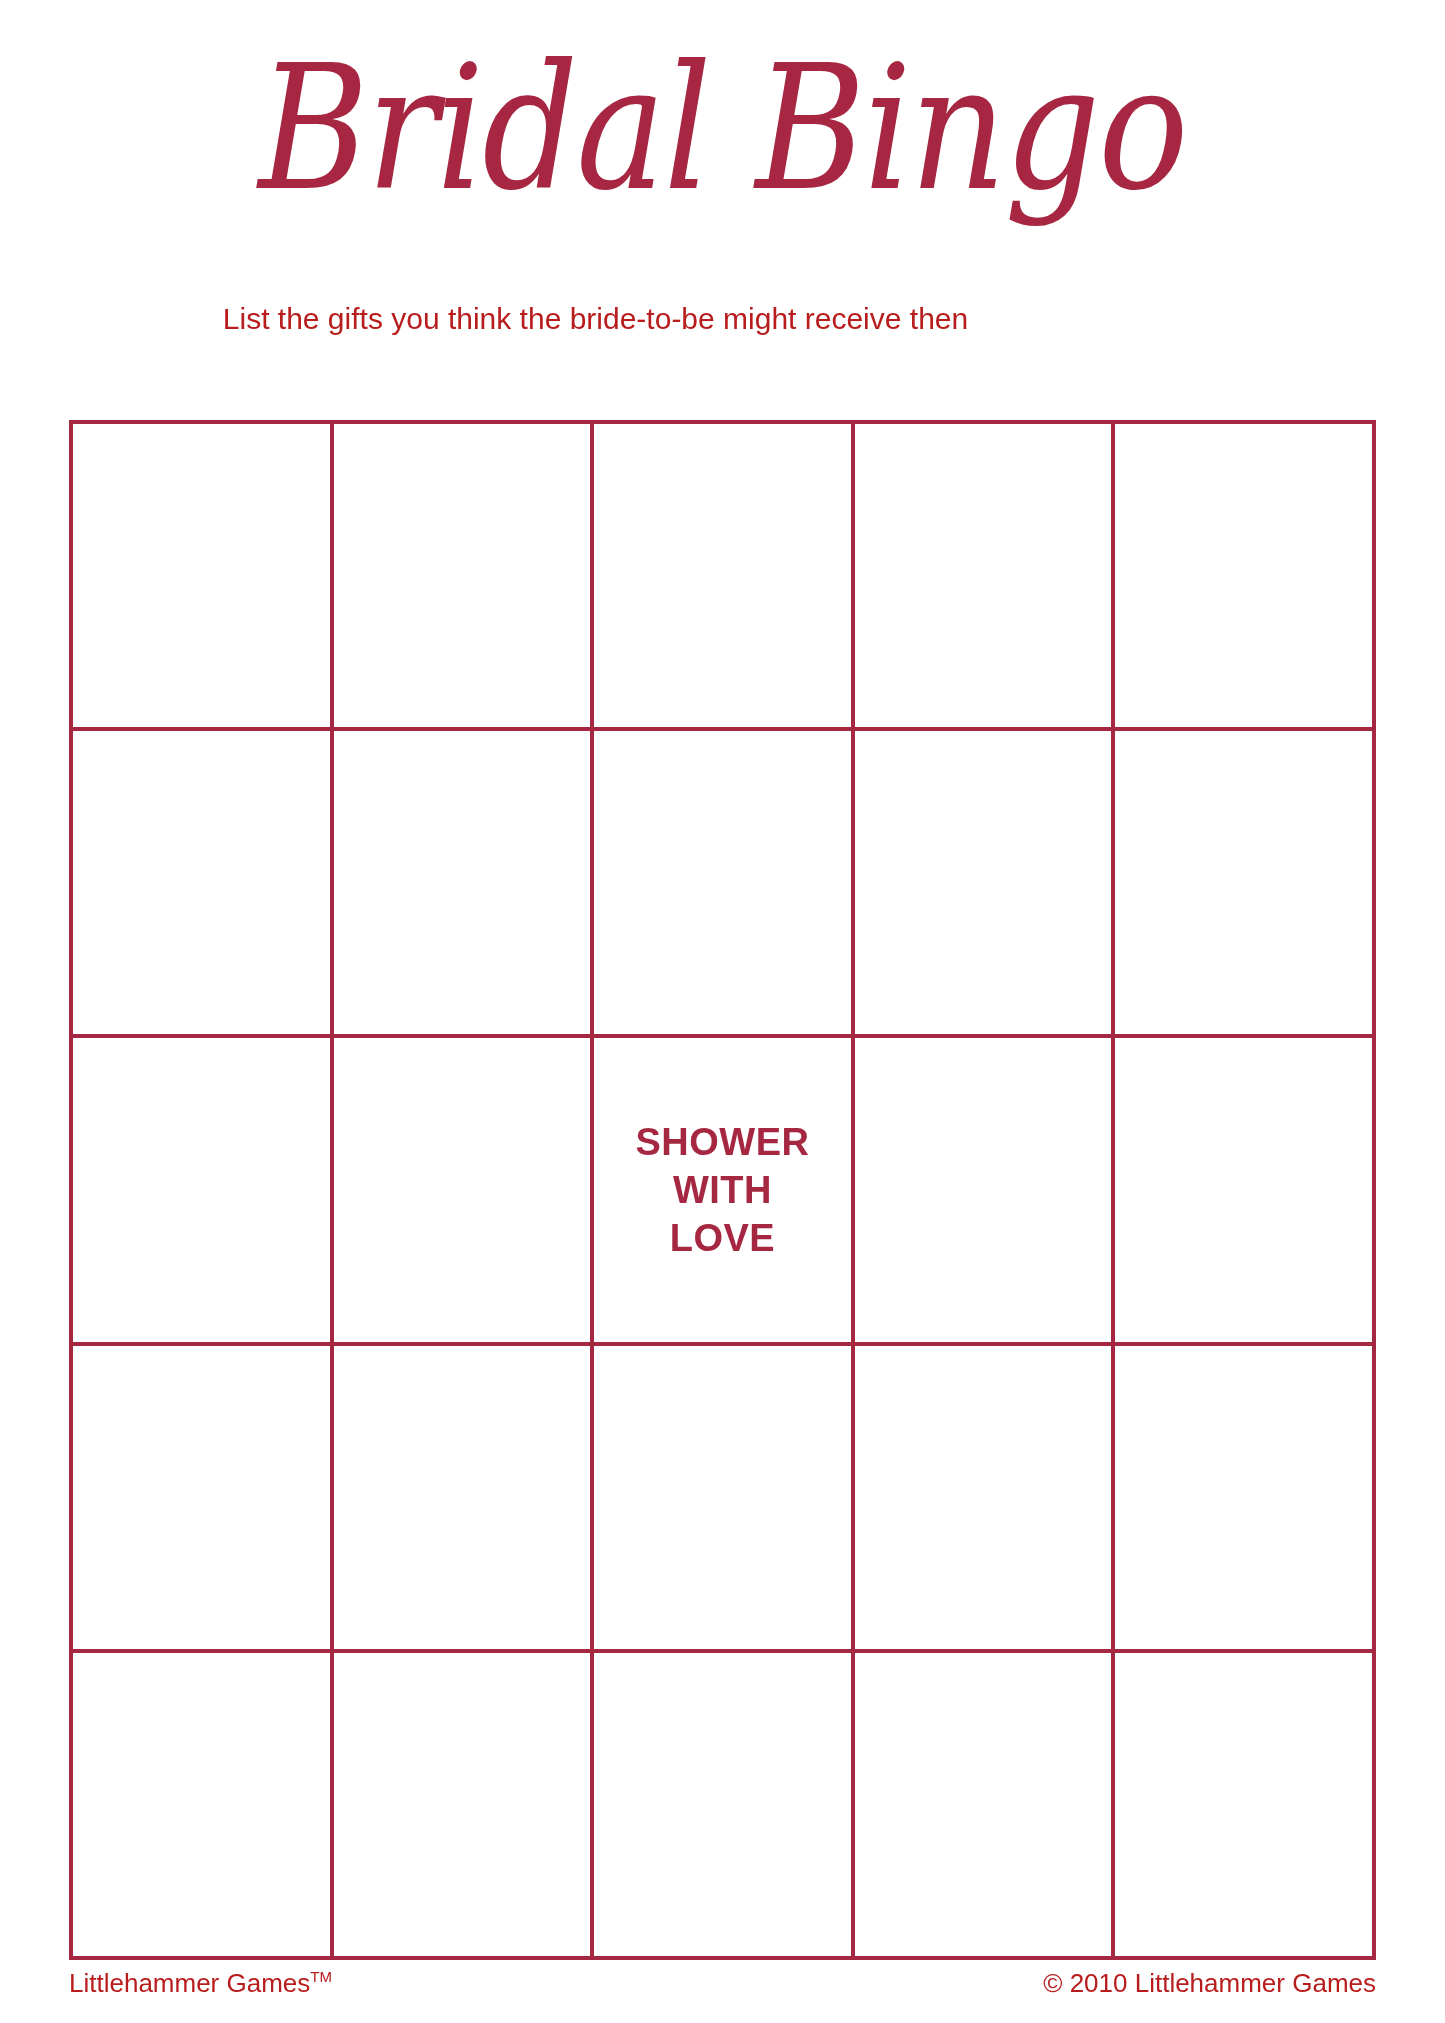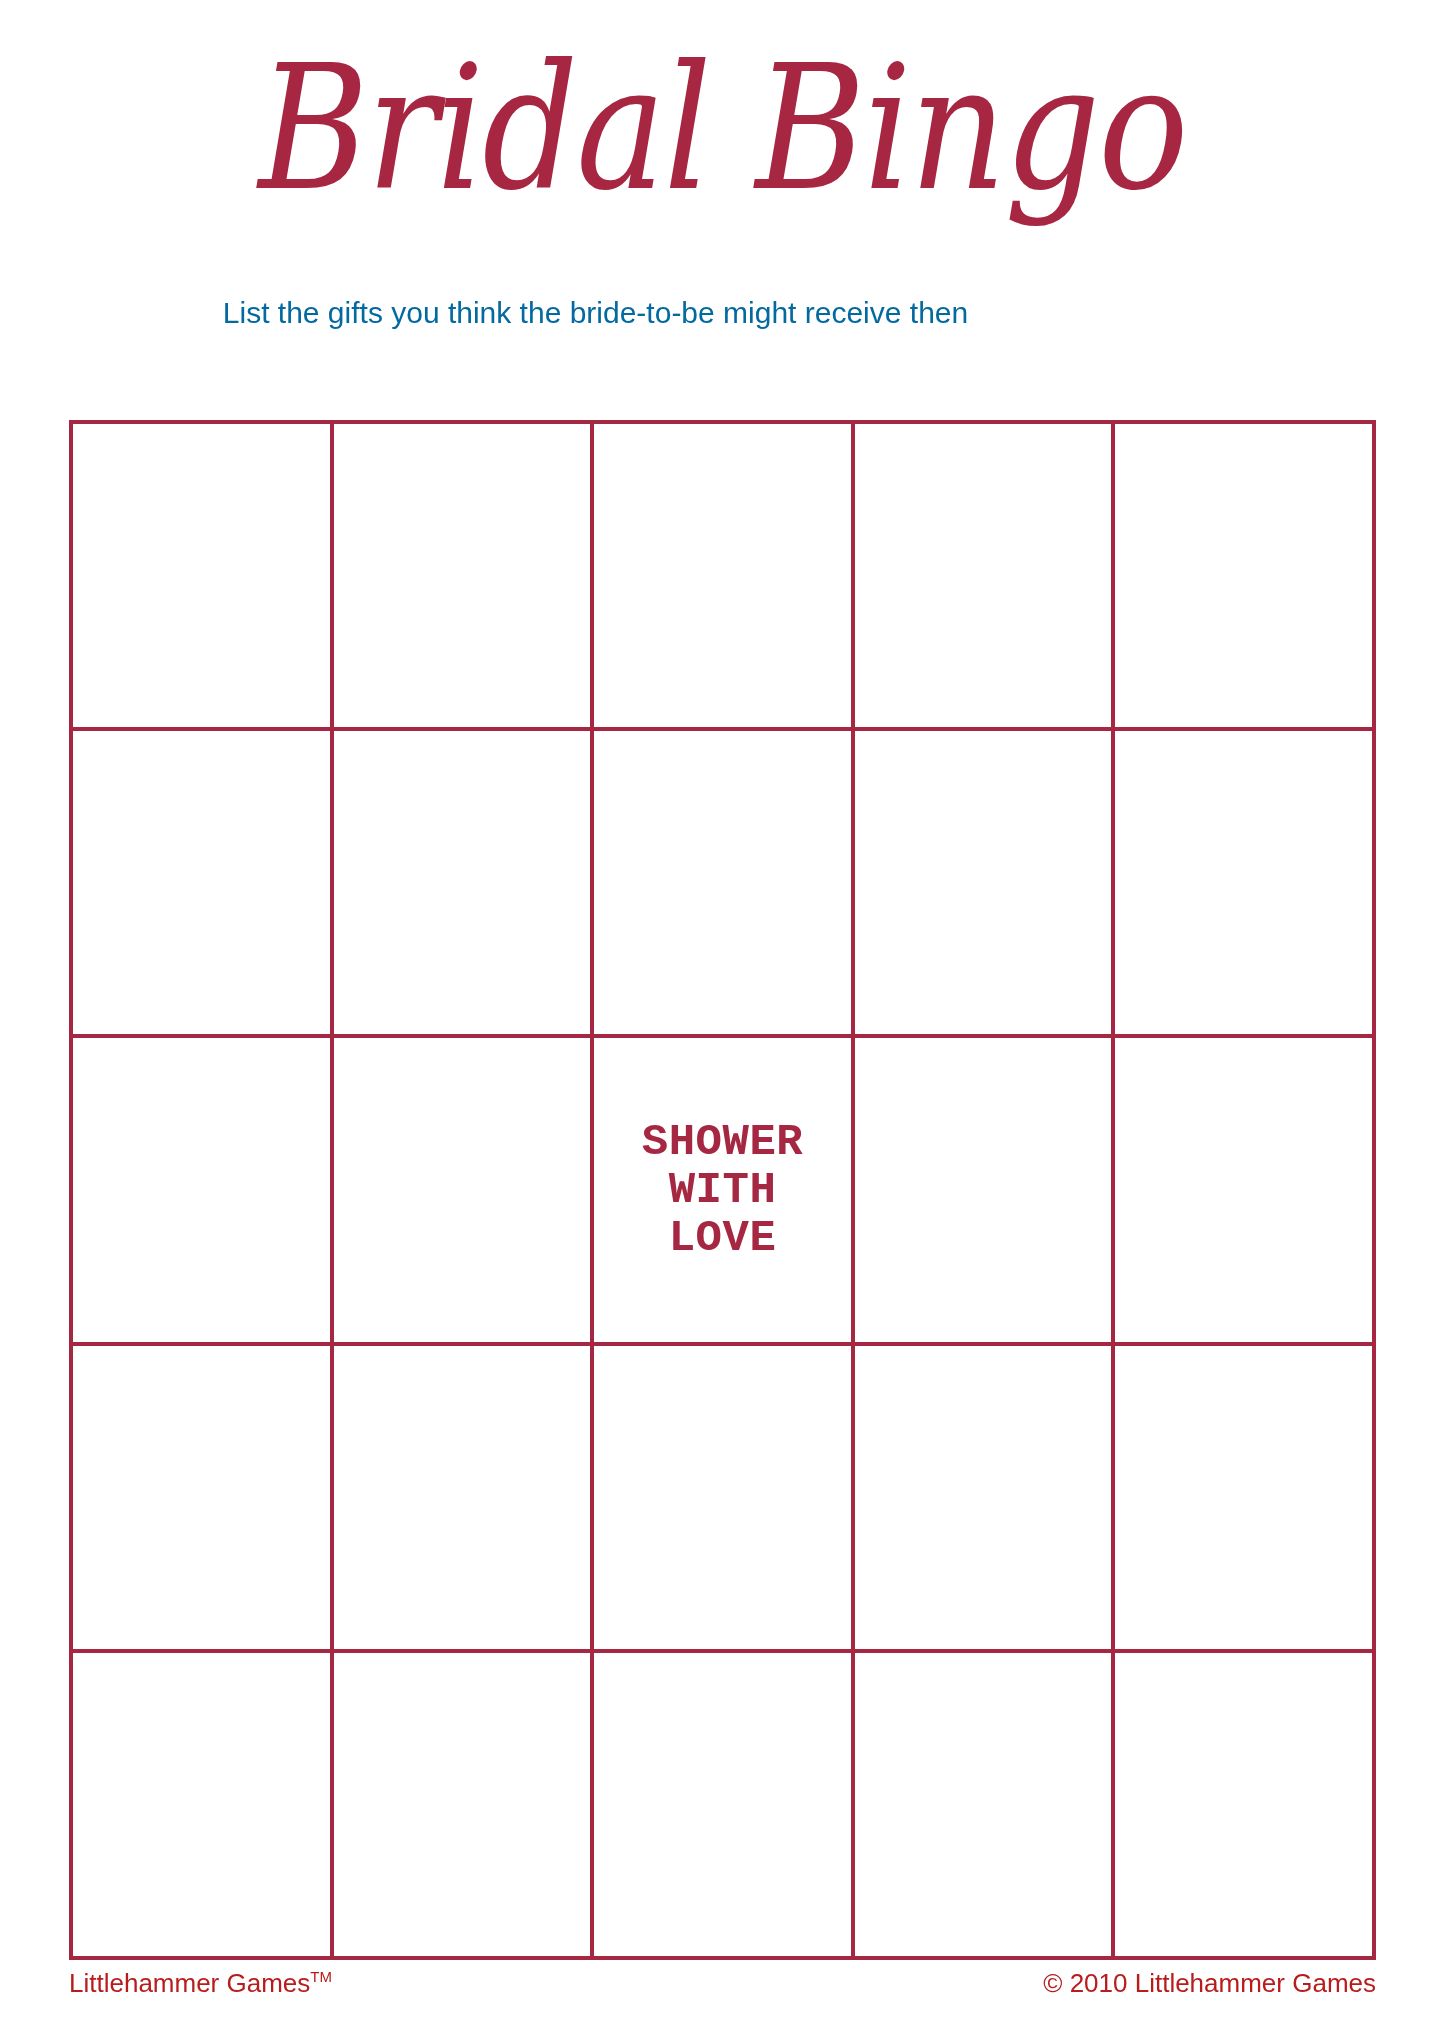--- a/index.html
+++ b/index.html
@@ -41,24 +41,24 @@
     letter-spacing: -2px;
     white-space: nowrap;
     transform: scaleY(1.15);
     transform-origin: center top;
   }
 
   
   .subtitle {
     position: absolute;
     left: 0;
-    top: 290px;
+    top: 296px;
     width: 1191px;
     text-align: center;
-    color: #0369a1;
+    color: #b91c1c;
     font-size: 30px;
     line-height: 45px;
     font-family: "Liberation Sans", sans-serif;
   }
   .subtitle .line {
     display: block;
   }
 
   
   .grid {
@@ -78,23 +78,23 @@
     border-right: 4px solid #a52741;
     border-bottom: 4px solid #a52741;
     box-sizing: border-box;
     display: flex;
     align-items: center;
     justify-content: center;
     text-align: center;
     padding: 6px;
   }
   .cell .free-text {
-    font-family: Liberation Mono, monospace;
+    font-family: Liberation Sans, sans-serif;
     font-weight: 700;
-    font-size: 44px;
+    font-size: 38px;
     line-height: 48px;
     color: #a52741;
     letter-spacing: 0.5px;
   }
 
   
   .footer {
     position: absolute;
     left: 69px;
     top: 1968px;

